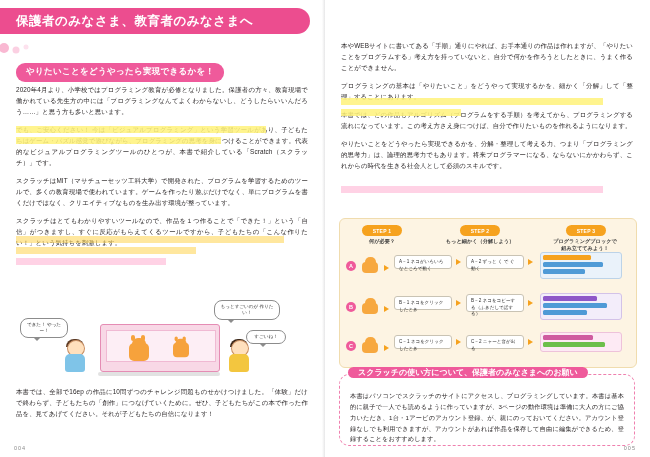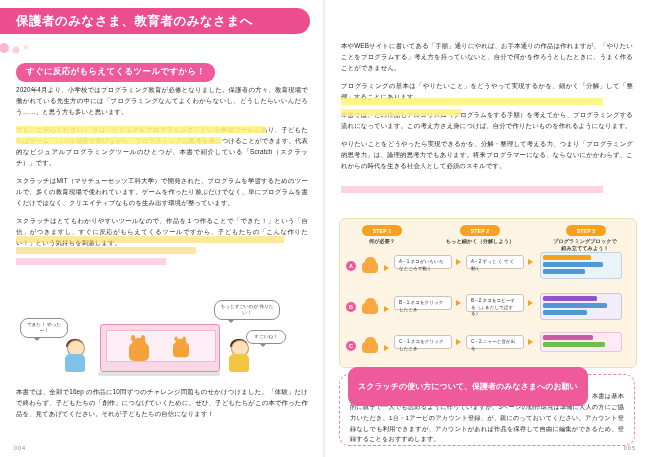--- a/index.html
+++ b/index.html
@@ -105,21 +105,21 @@
   .catmini .h{position:absolute;left:3px;top:0;width:11px;height:8px;background:#f7a83f;border-radius:5px 5px 2px 2px;}
 
   
   .dashbox{
     position:absolute;left:14px;top:374px;width:296px;height:72px;
     border:1.5px dashed #ef7fae;border-radius:10px;box-sizing:border-box;
   }
   .dashbox .bar2{
     position:absolute;left:8px;top:-8px;
     background:#ef5a9b;color:#fff;font-size:8px;font-weight:bold;
-    border-radius:9px;padding:14px 10px;
+    border-radius:9px;padding:0 10px;
   }
   .pgno{
     position:absolute;bottom:6px;font-size:5.5px;color:#8a8a8a;letter-spacing:1px;
   }
 </style>
 </head>
 <body>
 
 <div class="spread">
 
@@ -129,21 +129,21 @@
       <span>保護者のみなさま、教育者のみなさまへ</span>
     </div>
 
     <svg class="hdr-deco" viewBox="0 0 70 16">
       <circle cx="8" cy="8" r="5" fill="#f9b8d2"></circle>
       <circle cx="20" cy="10" r="3.5" fill="#fbd0e2"></circle>
       <circle cx="30" cy="7" r="2.5" fill="#fde2ee"></circle>
     </svg>
 
     <div class="body-col" style="top:60px;">
-      <div class="bar">すぐに反応がもらえてくるツールですから！</div>
+      <div class="bar">やりたいことをどうやったら実現できるかを！</div>
     </div>
 
     <div class="body-col" style="top:84px;">
       <p class="t">2020年4月より、小学校ではプログラミング教育が必修となりました。保護者の方々、教育現場で働かれている先生方の中には「プログラミングなんてよくわからないし、どうしたらいいんだろう……」と思う方も多いと思います。</p>
       <p class="t">
         <span>でも、ご安心ください！ 今は「ビジュアルプログラミング」という学習ツールがあり、子どもたちはゲーム・パズル感覚で遊びながら、プログラミングの思考を身につけることができます。代表的なビジュアルプログラミングツールのひとつが、本書で紹介している「Scratch（スクラッチ）」です。</span>
       </p>
       <p class="t">スクラッチはMIT（マサチューセッツ工科大学）で開発された、プログラムを学習するためのツールで、多くの教育現場で使われています。ゲームを作ったり遊ぶだけでなく、単にプログラムを書くだけではなく、クリエイティブなものを生み出す環境が整っています。</p>
       <p class="t">スクラッチはとてもわかりやすいツールなので、作品を１つ作ることで「できた！」という「自信」がつきますし、すぐに反応がもらえてくるツールですから、子どもたちの「こんな作りたい！」という気持ちを刺激します。</p>
     </div>

